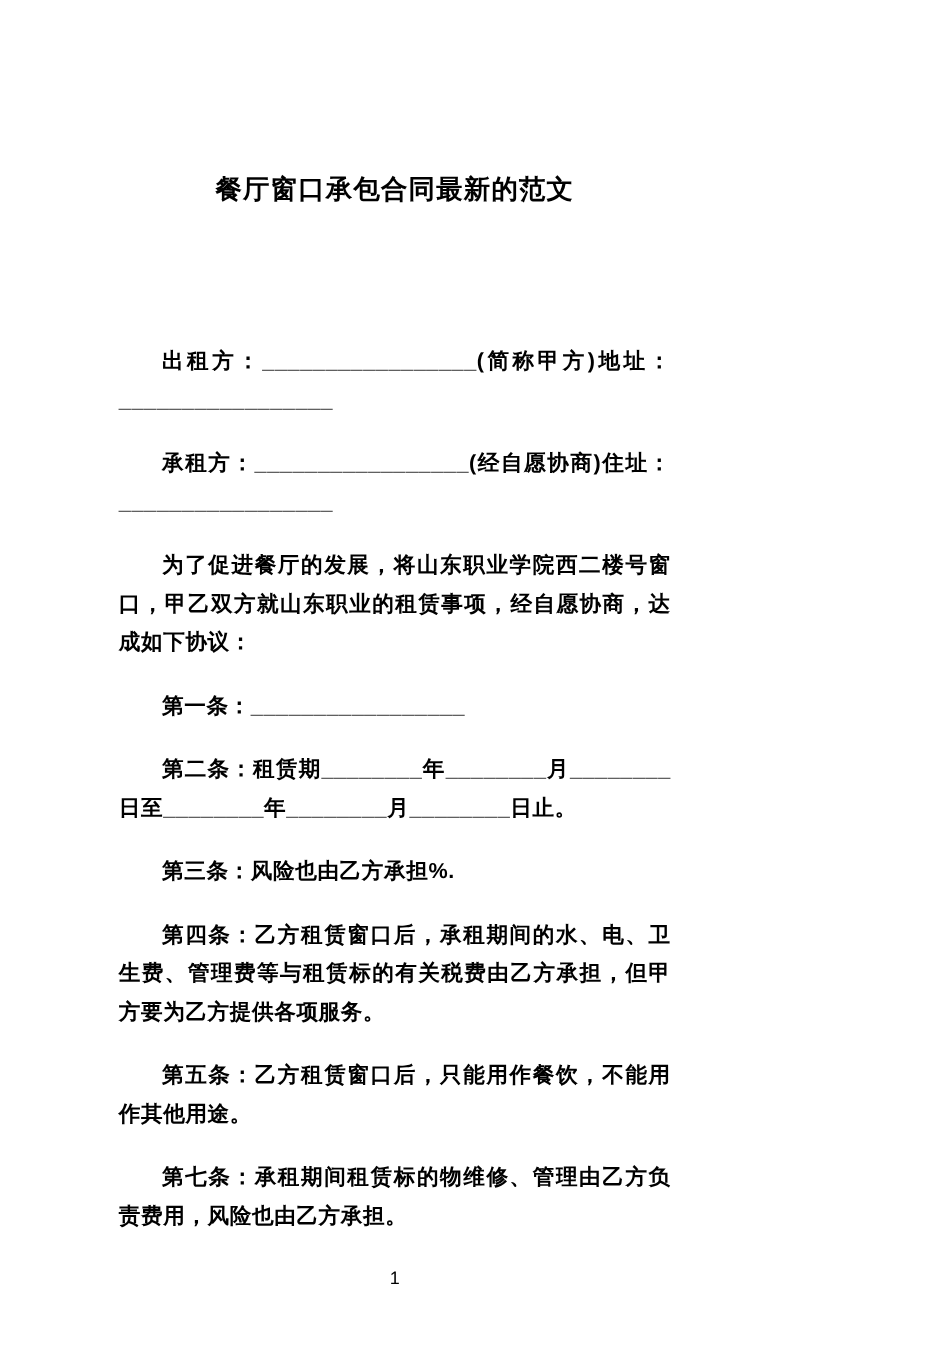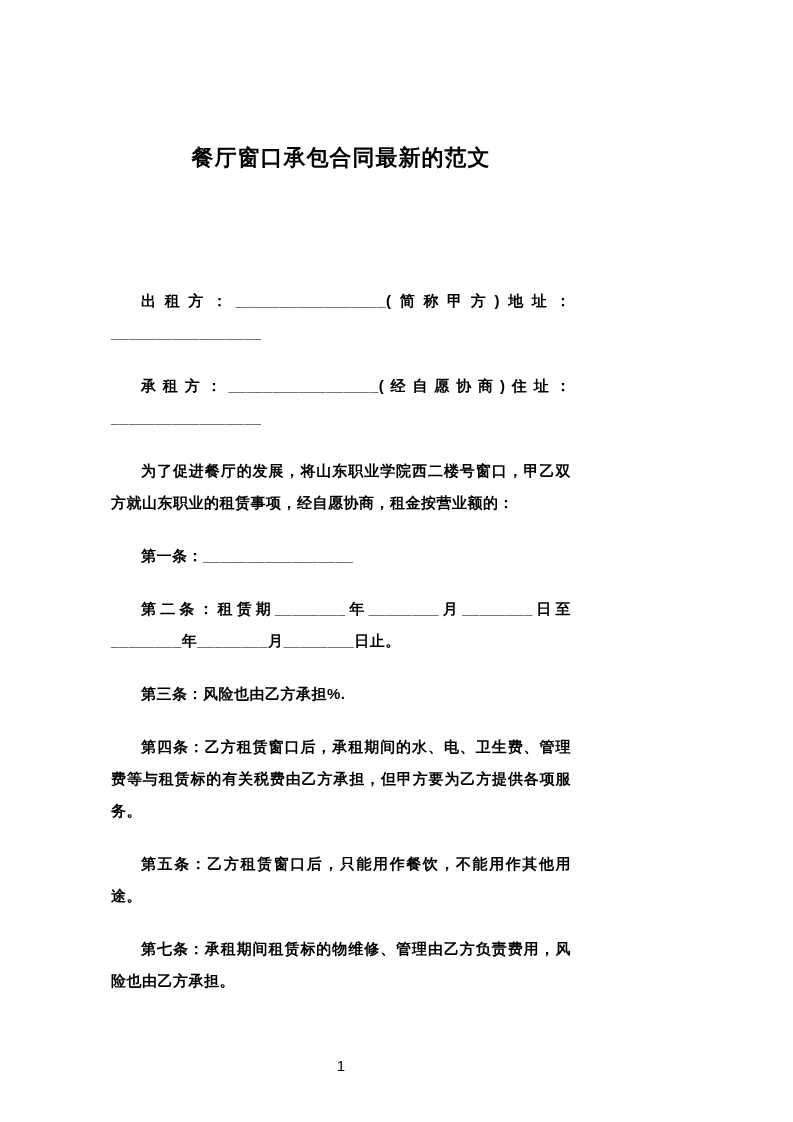--- a/index.html
+++ b/index.html
@@ -9,35 +9,34 @@
   }
   .page {
     position: relative;
     width: 658px;
     height: 1122px;
     background: #ffffff;
     color: #000000;
     font-family: "Liberation Sans", sans-serif;
     overflow: hidden;
     box-sizing: border-box;
-    margin-left: 12px;
   }
   .content {
     padding: 143px 99px 0 99px;
     box-sizing: border-box;
   }
   .doc-title {
     font-size: 22px;
     font-weight: 700;
     text-align: center;
     letter-spacing: 1px;
     margin: 0 0 112px 0;
   }
   .para {
-    font-size: 15px;
+    font-size: 18px;
     font-weight: 600;
     line-height: 32px;
     margin: 0 0 21px 0;
     text-indent: 2em;
     text-align: justify;
     letter-spacing: 0.5px;
     overflow-wrap: break-word;
     word-break: normal;
   }
   .page-number {
@@ -52,21 +51,21 @@
 </style>
 </head>
 <body>
 
 <div class="page">
   <div class="content">
     <h1 class="doc-title">餐厅窗口承包合同最新的范文</h1>
 
     <p class="para">出租方：_________________(简称甲方)地址：_________________</p>
     <p class="para">承租方：_________________(经自愿协商)住址：_________________</p>
-    <p class="para">为了促进餐厅的发展，将山东职业学院西二楼号窗口，甲乙双方就山东职业的租赁事项，经自愿协商，租金按营业额的：</p>
+    <p class="para">为了促进餐厅的发展，将山东职业学院西二楼号窗口，甲乙双方就山东职业的租赁事项，经自愿协商，达成如下协议：</p>
     <p class="para">第一条：_________________</p>
     <p class="para">第二条：租赁期________年________月________日至________年________月________日止。</p>
     <p class="para">第三条：风险也由乙方承担%.</p>
     <p class="para">第四条：乙方租赁窗口后，承租期间的水、电、卫生费、管理费等与租赁标的有关税费由乙方承担，但甲方要为乙方提供各项服务。</p>
     <p class="para">第五条：乙方租赁窗口后，只能用作餐饮，不能用作其他用途。</p>
     <p class="para">第七条：承租期间租赁标的物维修、管理由乙方负责费用，风险也由乙方承担。</p>
   </div>
 
   <div class="page-number">1</div>
 </div>

